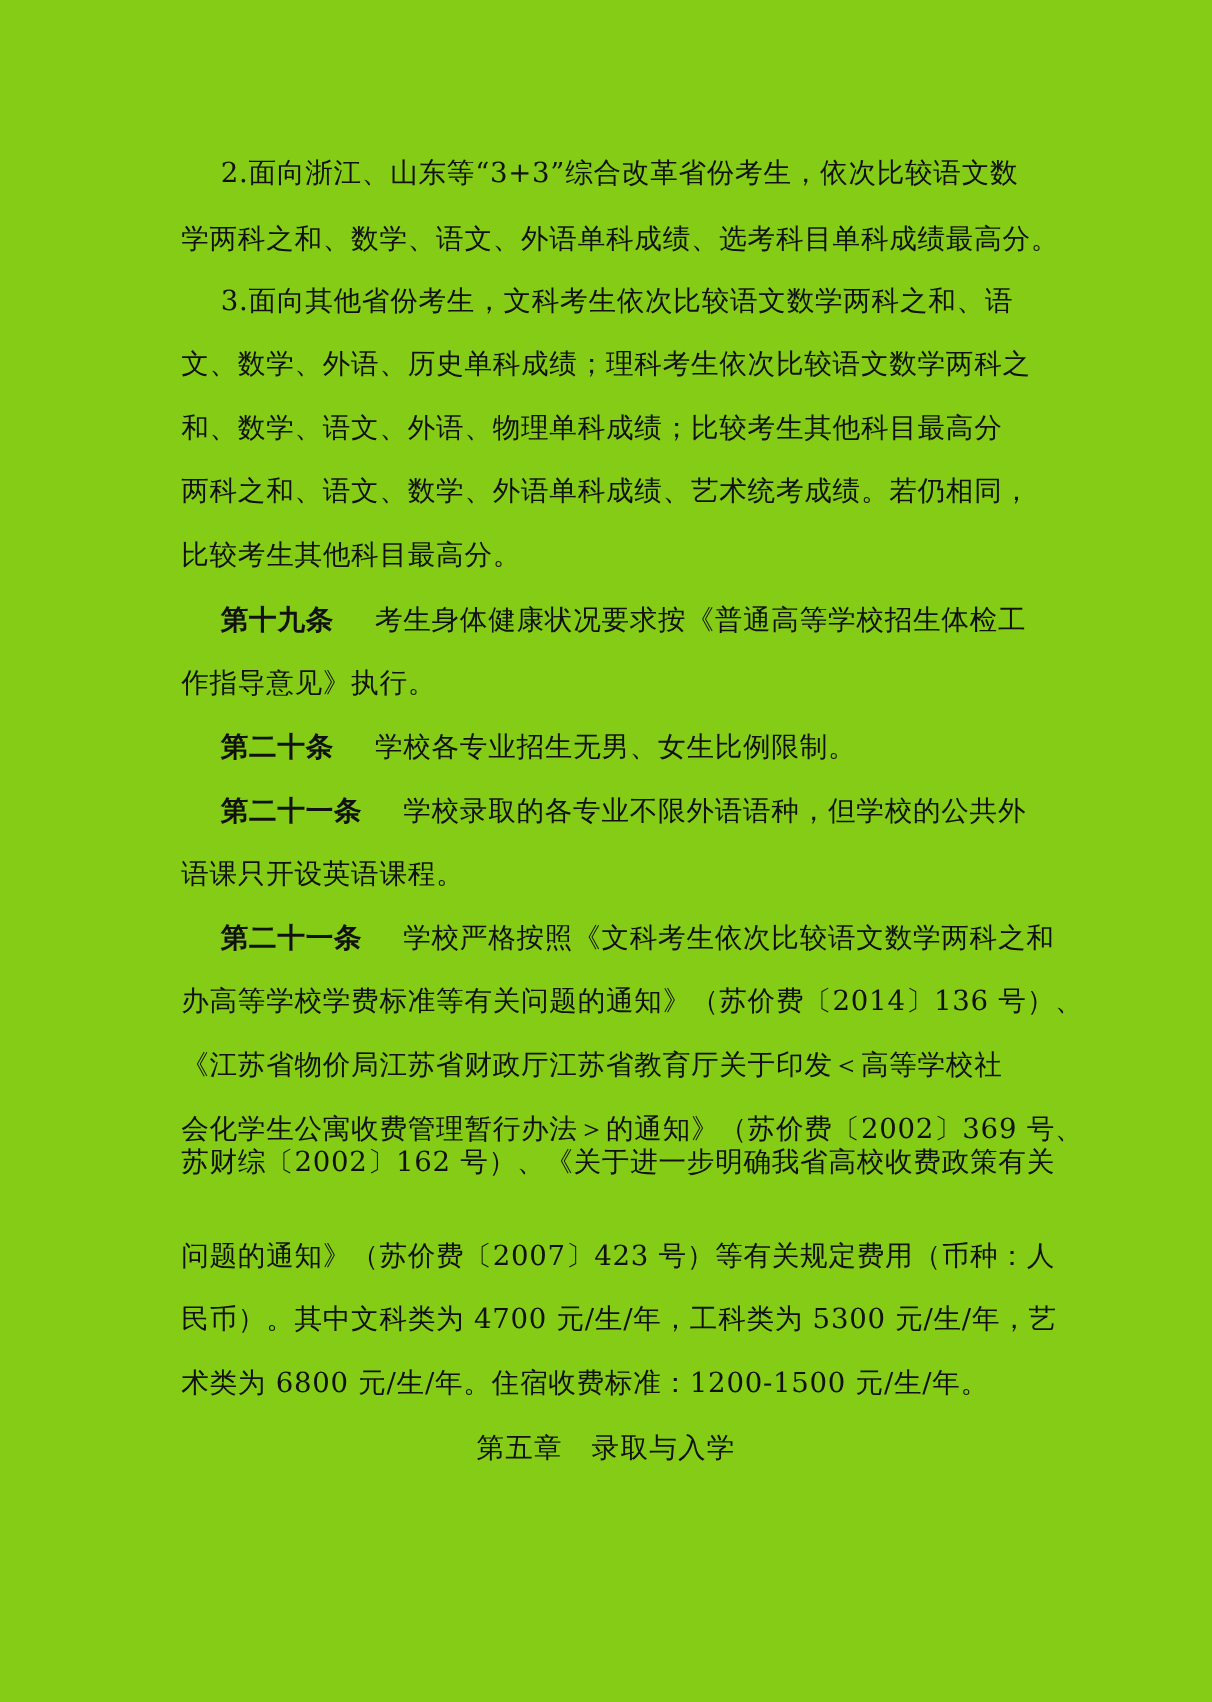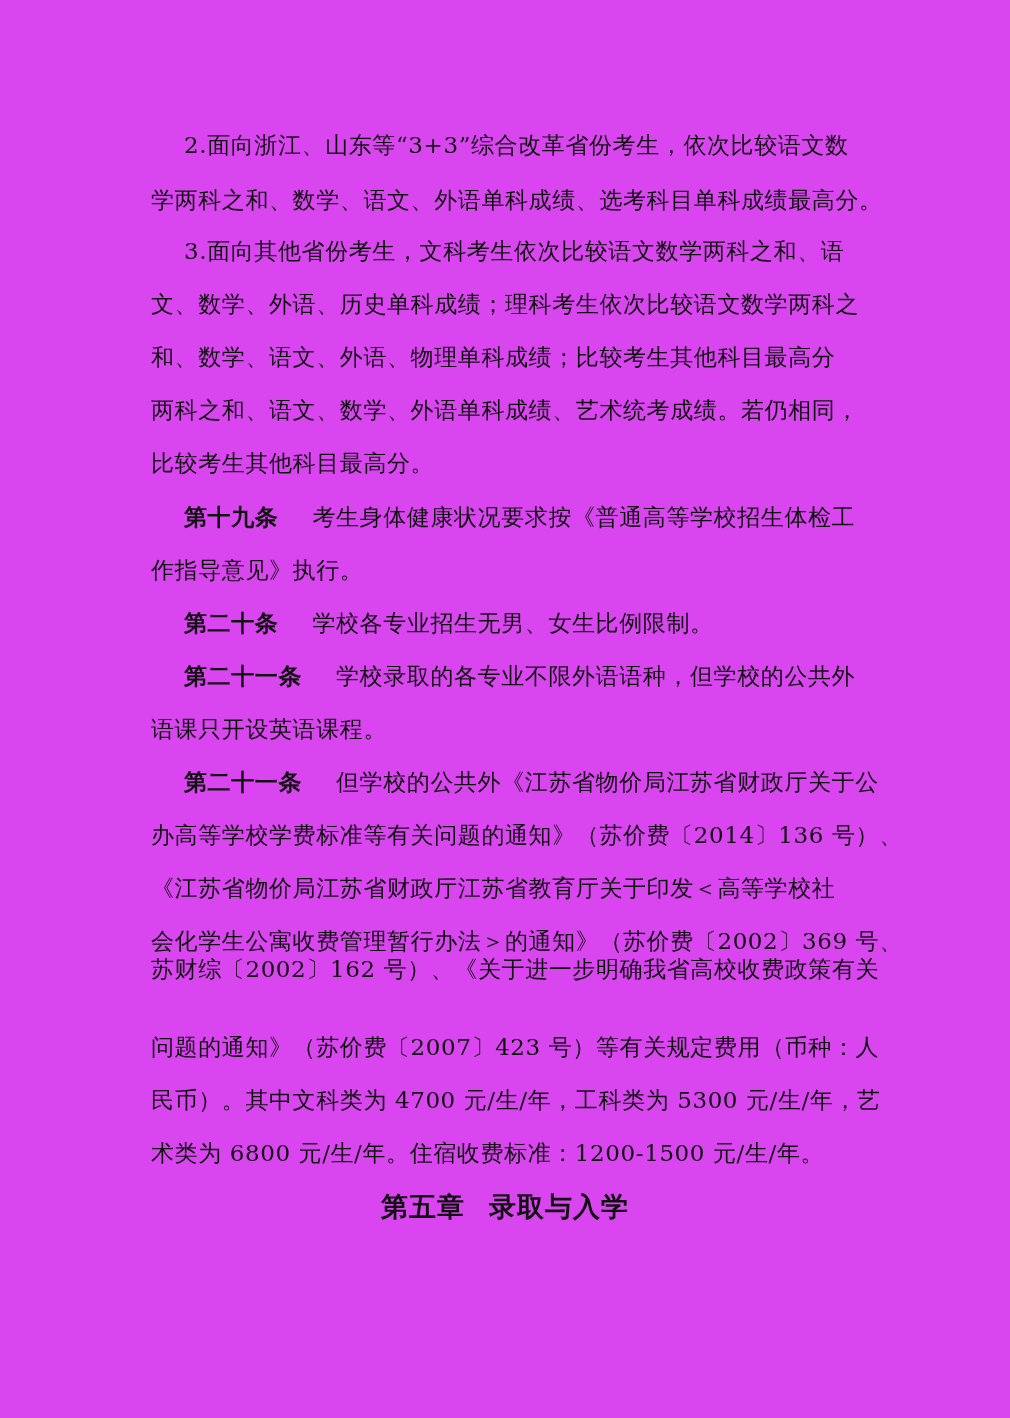--- a/index.html
+++ b/index.html
@@ -14,21 +14,21 @@
       overflow: hidden;
       font-family: "DejaVu Serif", "Liberation Serif", serif;
       color: #111111;
     }
     .page {
       position: absolute;
       left: 0;
       top: 0;
       width: 1010px;
       height: 1418px;
-      background: #d946ef;
+      background: #84cc16;
     }
     .line {
       position: absolute;
       left: 151px;
       width: 710px;
       font-size: 23px;
       line-height: 30px;
       height: 30px;
       white-space: nowrap;
       letter-spacing: 0.6px;
@@ -37,22 +37,22 @@
     .art-title {
       font-weight: bold;
       font-family: Liberation Serif, serif;
       margin-right: 34px;
     }
     .chapter {
       position: absolute;
       left: 0;
       width: 1010px;
       text-align: center;
-      font-size: 27px;
-      font-weight: bold;
+      font-size: 23px;
+      font-weight: normal;
       font-family: "DejaVu Sans", "Liberation Sans", sans-serif;
       line-height: 30px;
       letter-spacing: 1px;
     }
     .chapter .gap { display: inline-block; width: 24px; }
   </style>
 </head>
 <body>
 
 <div class="page">
@@ -74,21 +74,21 @@
   <div class="line indent" style="top:608px">
     <span class="art-title">第二十条</span><span>学校各专业招生无男、女生比例限制。</span>
   </div>
 
   <div class="line indent" style="top:661px">
     <span class="art-title">第二十一条</span><span>学校录取的各专业不限外语语种，但学校的公共外</span>
   </div>
   <div class="line" style="top:714px">语课只开设英语课程。</div>
 
   <div class="line indent" style="top:767px">
-    <span class="art-title">第二十一条</span><span>但学校的公共外《江苏省物价局江苏省财政厅关于公</span>
+    <span class="art-title">第二十一条</span><span>学校严格按照《文科考生依次比较语文数学两科之和</span>
   </div>
   <div class="line" style="top:820px">办高等学校学费标准等有关问题的通知》（苏价费〔2014〕136 号）、</div>
   <div class="line" style="top:873px">《江苏省物价局江苏省财政厅江苏省教育厅关于印发＜高等学校社</div>
   <div class="line" style="top:926px">会化学生公寓收费管理暂行办法＞的通知》（苏价费〔2002〕369 号、</div>
   <div class="line" style="top:954px">苏财综〔2002〕162 号）、《关于进一步明确我省高校收费政策有关</div>
   <div class="line" style="top:1032px">问题的通知》（苏价费〔2007〕423 号）等有关规定费用（币种：人</div>
   <div class="line" style="top:1085px">民币）。其中文科类为 4700 元/生/年，工科类为 5300 元/生/年，艺</div>
   <div class="line" style="top:1138px">术类为 6800 元/生/年。住宿收费标准：1200-1500 元/生/年。</div>
 
   <div class="chapter" style="top:1192px">

